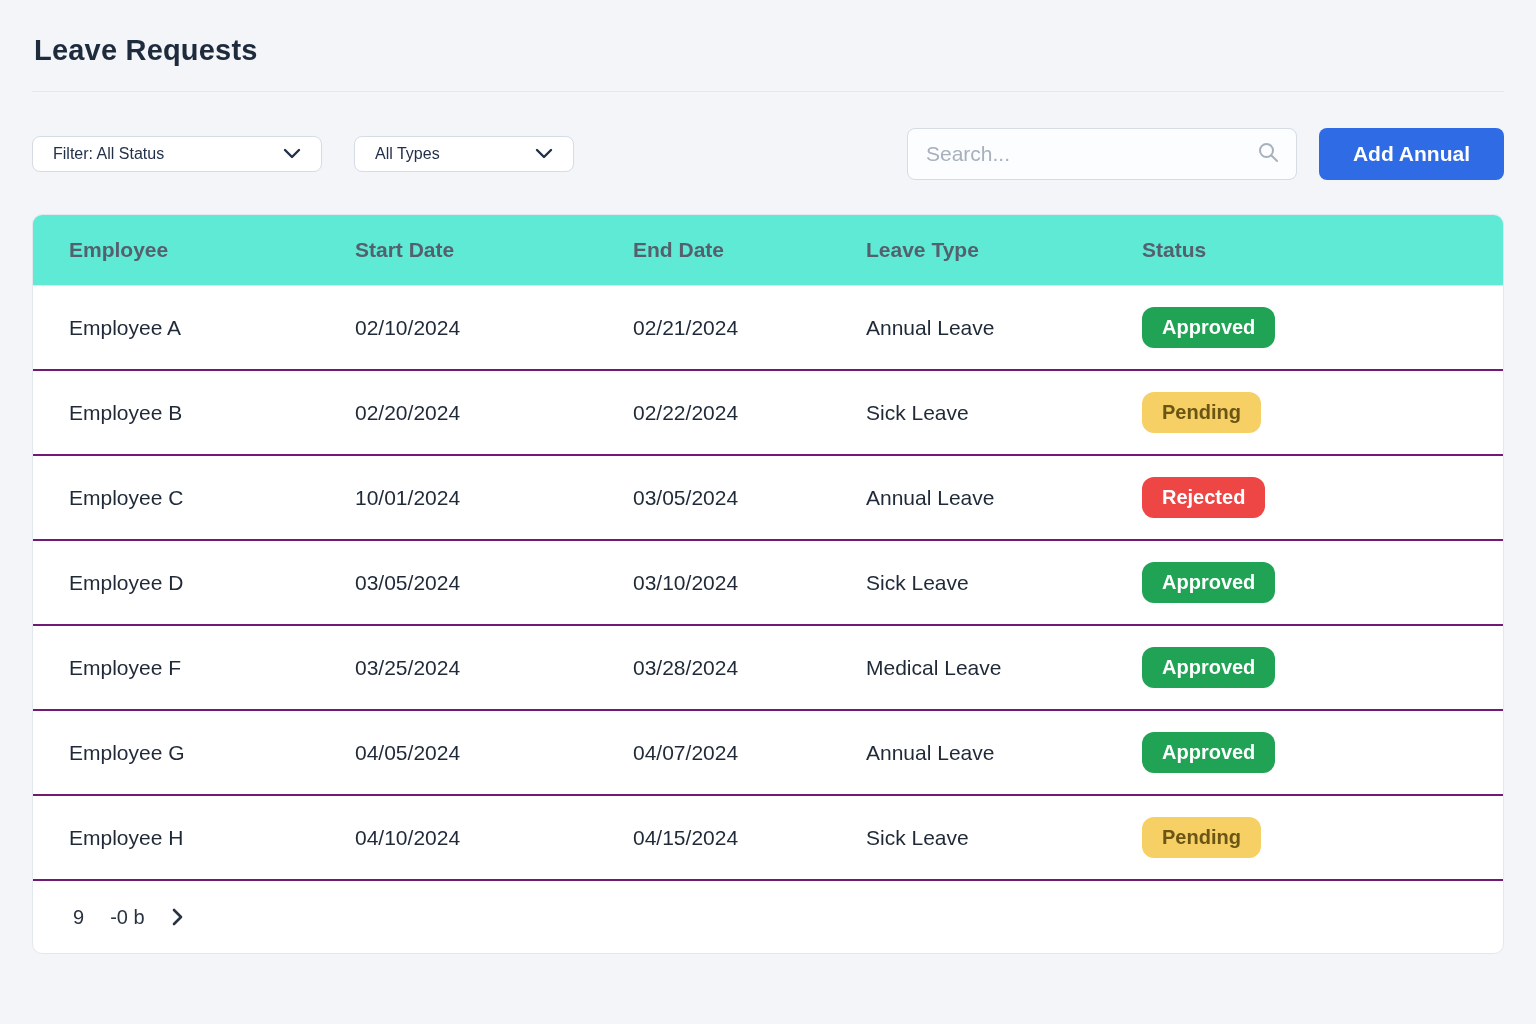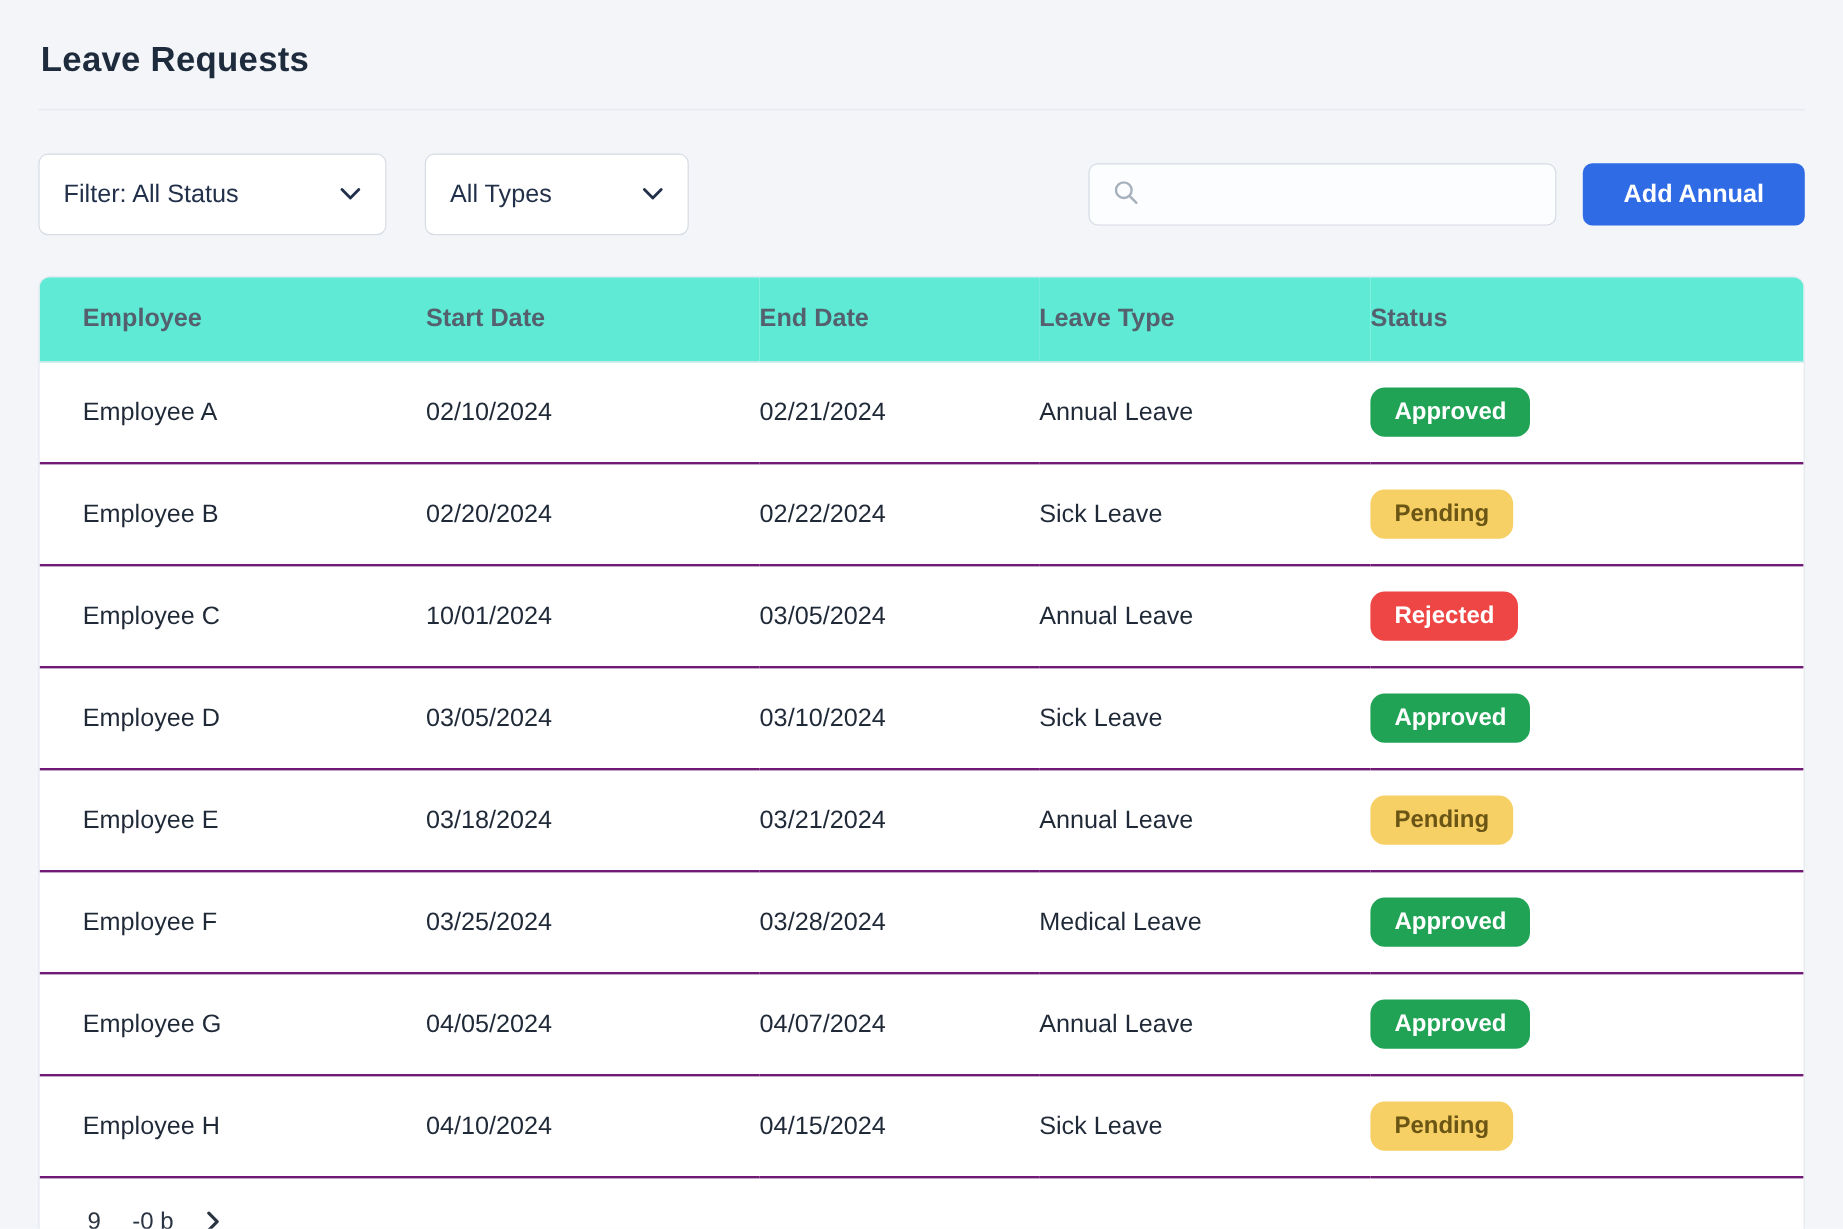--- a/index.html
+++ b/index.html
@@ -33,29 +33,29 @@
     border-top:1px solid var(--border);
     margin-top:24px;
   }
   
   .toolbar{
     margin-top:36px;
     display:flex;
     align-items:center;
   }
   .dropdown{
-    height:68px;
+    height:36px;
     background:#ffffff;
     border:1px solid #d6dce4;
     border-radius:8px;
     display:flex;
     align-items:center;
     justify-content:space-between;
     padding:0 20px;
-    font-size:21px;
+    font-size:16px;
     color:#22304a;
     cursor:pointer;
   }
   .dropdown.status{width:290px;margin-right:32px;}
   .dropdown.types{width:220px;}
   .chev{flex:0 0 auto;margin-left:18px;display:flex;align-items:center;}
   .search-box{
     margin-left:auto;
     width:390px;
     height:52px;
@@ -160,20 +160,21 @@
     <div class="dropdown types">
       <span>All Types</span>
       <span class="chev">
         <svg width="18" height="12" viewBox="0 0 18 12">
             <path d="M2 2 L9 9 L16 2" fill="none" stroke="#22304a" stroke-width="2.4" stroke-linecap="round" stroke-linejoin="round"></path>
           </svg>
       </span>
     </div>
 
     <div class="search-box">
+      <input type="text" placeholder="Search..." style="">
       <span>
         <svg width="24" height="24" viewBox="0 0 24 24">
             <circle cx="10.5" cy="10.5" r="6.5" fill="none" stroke="#a7b0bd" stroke-width="2"></circle>
             <line x1="15.5" y1="15.5" x2="21" y2="21" stroke="#a7b0bd" stroke-width="2" stroke-linecap="round"></line>
           </svg>
       </span>
     </div>
 
     <button class="btn-primary">Add Annual</button>
   </div>
@@ -212,27 +213,20 @@
             <td class="c5"><span class="badge rejected">Rejected</span></td>
           </tr>
           <tr>
             <td class="c1">Employee D</td>
             <td class="c2">03/05/2024</td>
             <td class="c3">03/10/2024</td>
             <td class="c4">Sick Leave</td>
             <td class="c5"><span class="badge approved">Approved</span></td>
           </tr>
           <tr>
-            <td class="c1">Employee E</td>
-            <td class="c2">03/18/2024</td>
-            <td class="c3">03/21/2024</td>
-            <td class="c4">Annual Leave</td>
-            <td class="c5"><span class="badge pending">Pending</span></td>
-          </tr>
-          <tr>
             <td class="c1">Employee F</td>
             <td class="c2">03/25/2024</td>
             <td class="c3">03/28/2024</td>
             <td class="c4">Medical Leave</td>
             <td class="c5"><span class="badge approved">Approved</span></td>
           </tr>
           <tr>
             <td class="c1">Employee G</td>
             <td class="c2">04/05/2024</td>
             <td class="c3">04/07/2024</td>

